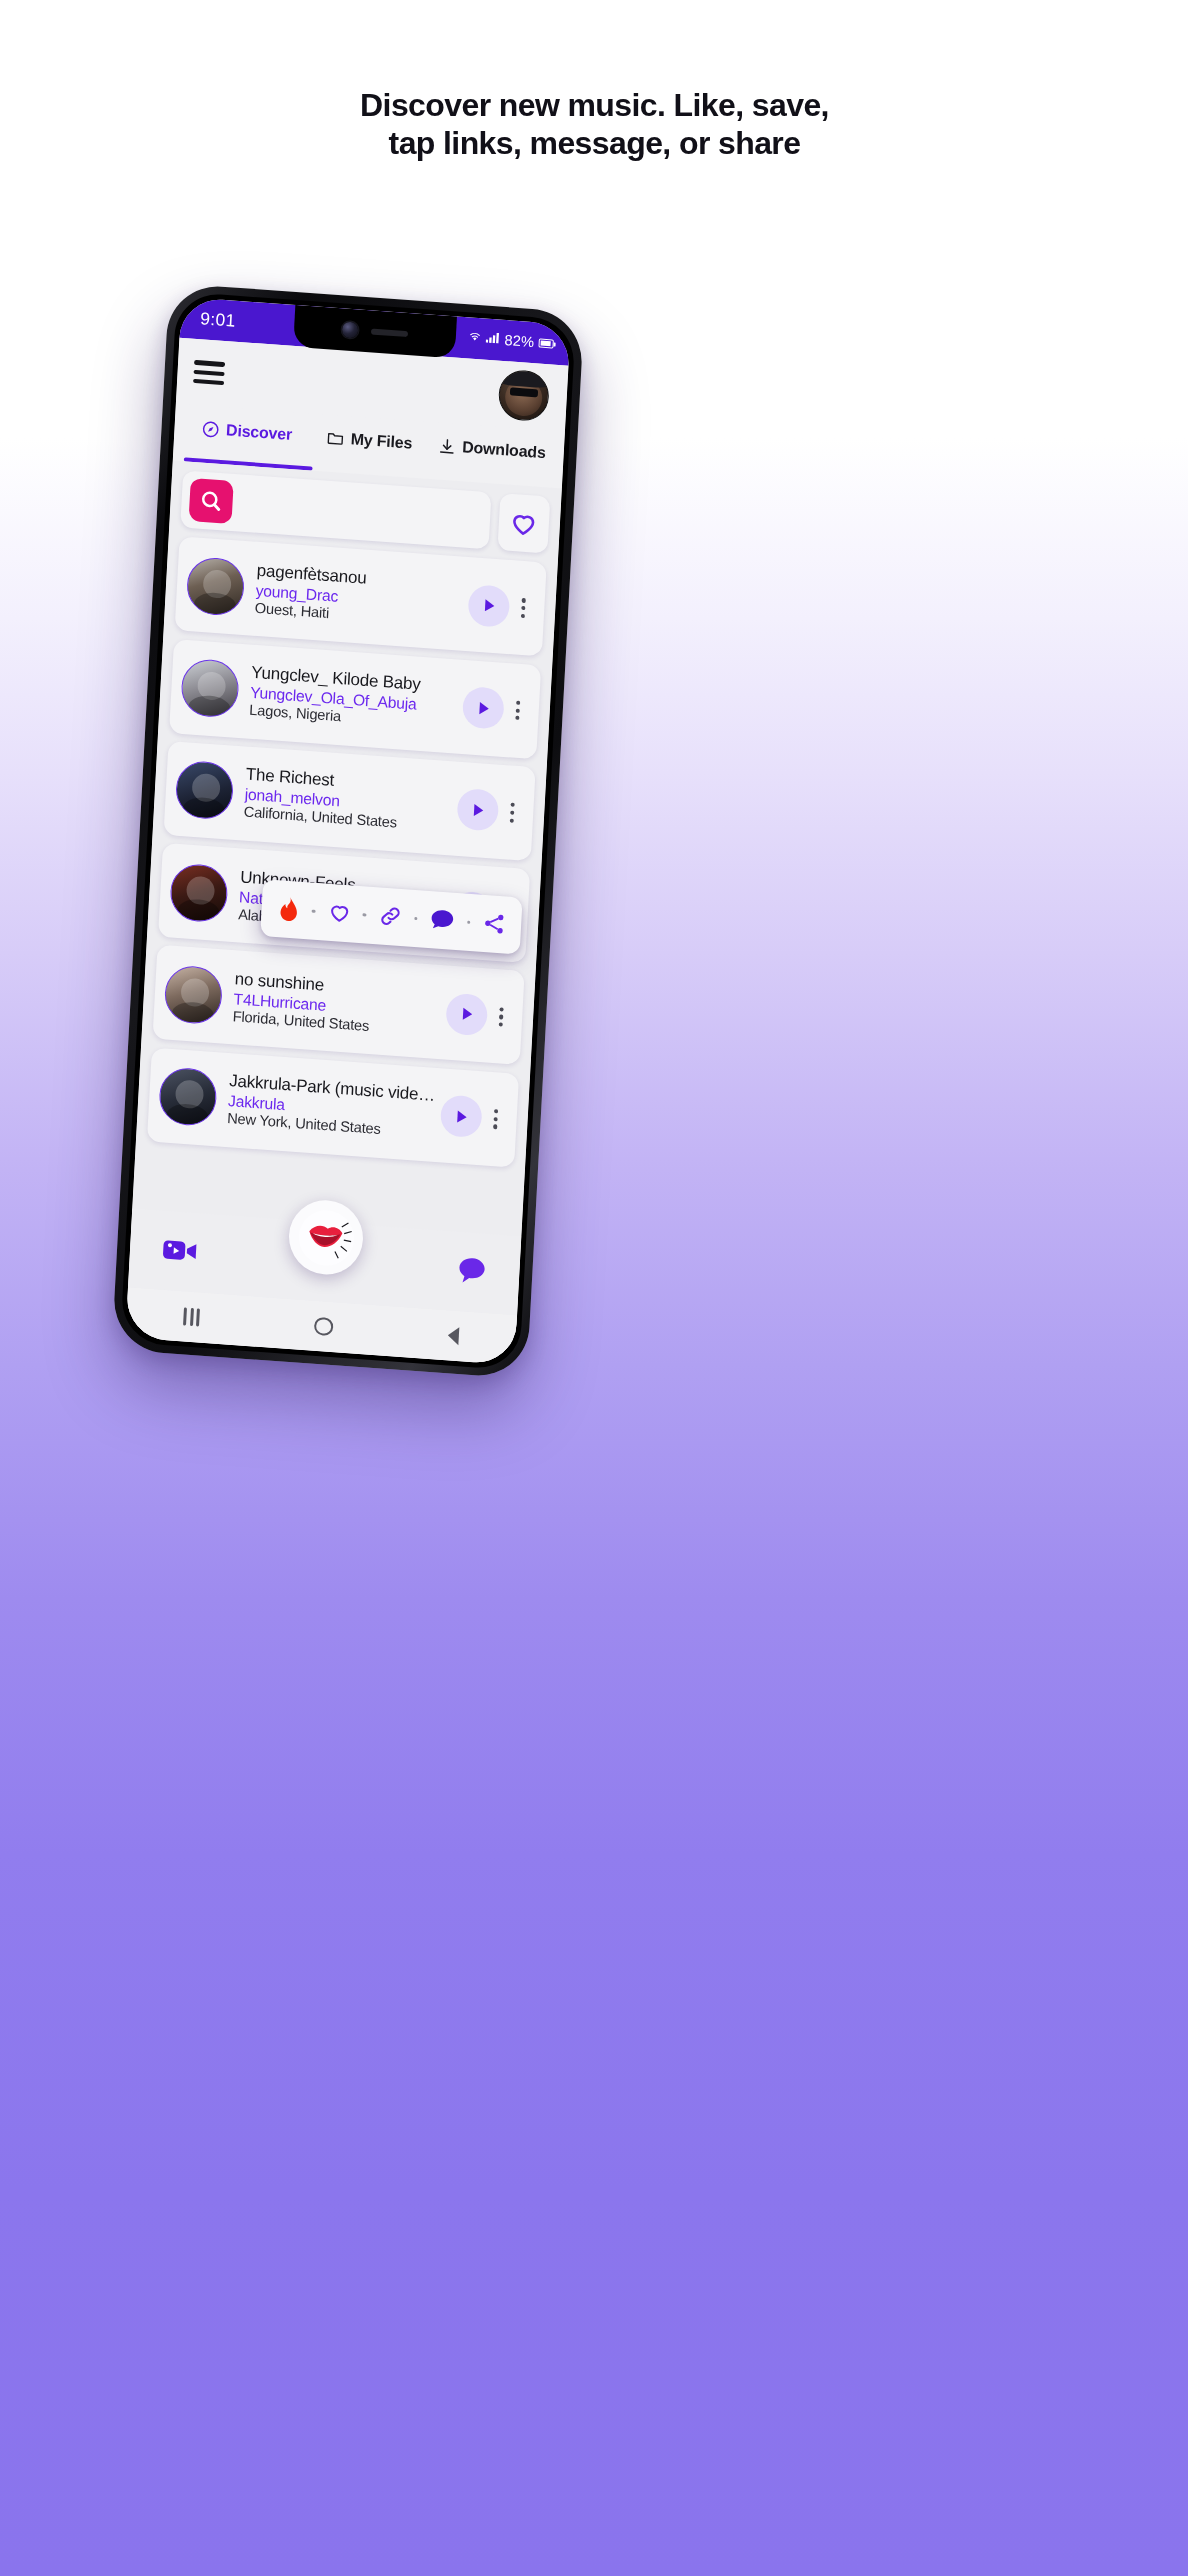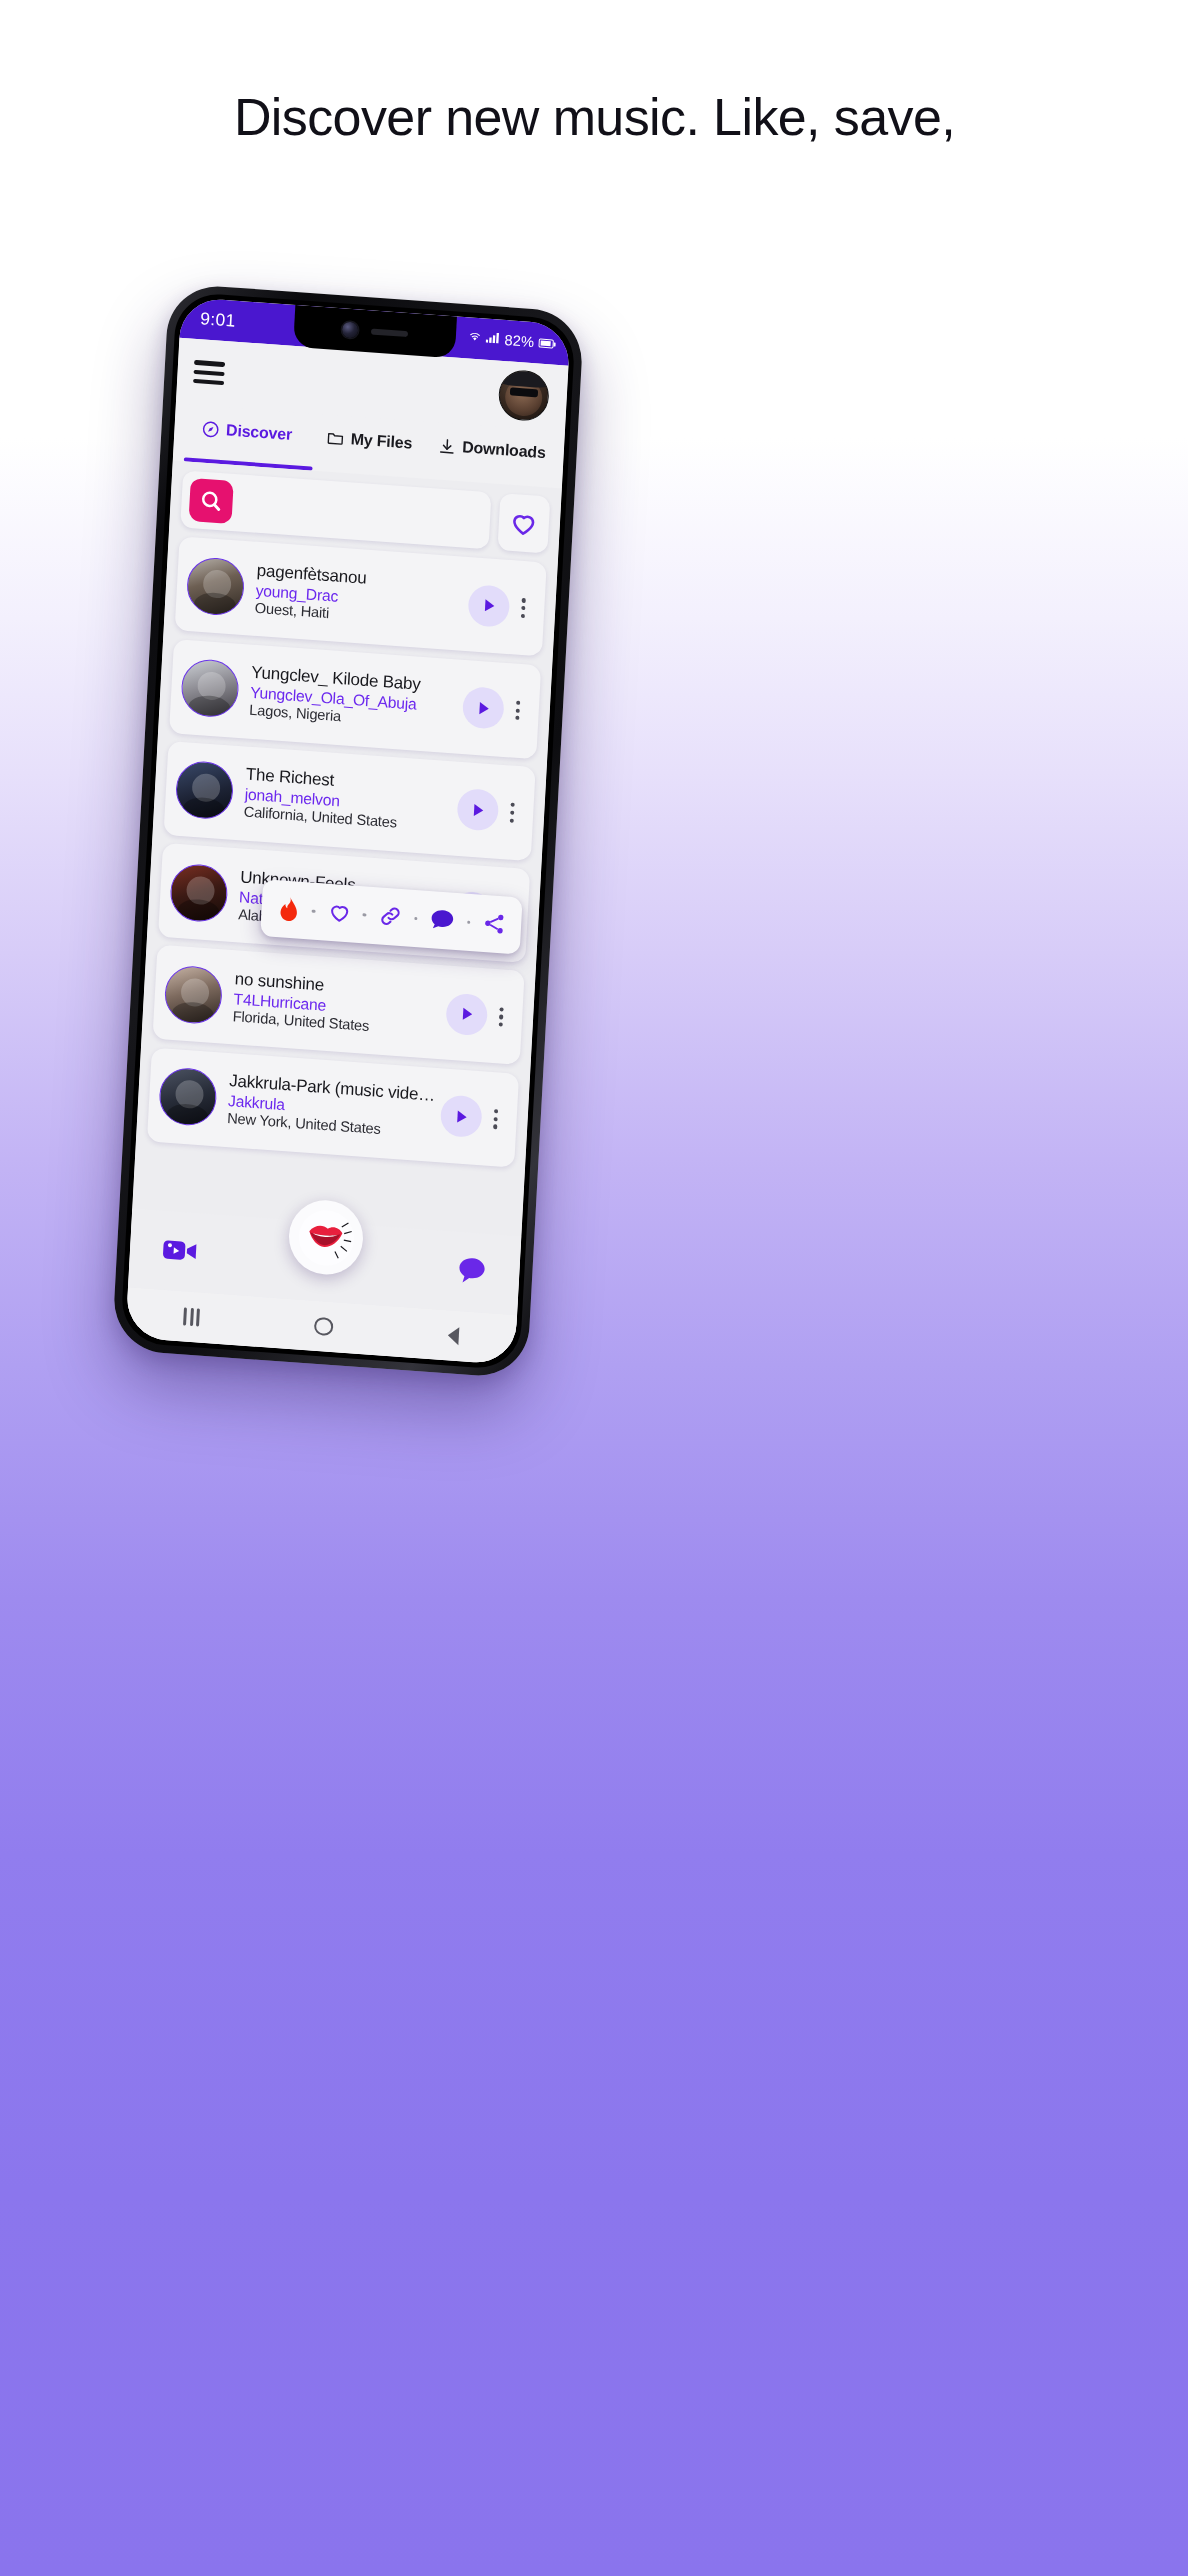--- a/index.html
+++ b/index.html
@@ -27,23 +27,23 @@
       #8b76ed 85%,
       #8a74ed 100%);
   }
 
   
   #headline {
     position:absolute;
     top:87px; left:0; width:1189px;
     text-align:center;
     color:#111018;
-    font-size:52px;
+    font-size:32px;
     line-height:1.18;
-    font-weight:400;
+    font-weight:700;
     letter-spacing:-0.6px;
     z-index:5;
   }
   #headline .ln { display:block; }
 
   
   #phone-wrap {
     position:absolute;
     left:140px; top:297px;
     width:416px; height:1068px;
@@ -283,20 +283,21 @@
   #nav-home { width:18.4px; height:18.4px; border:2.2px solid #57575f; border-radius:50%; }
   #nav-back { width:0;height:0;border-top:9.2px solid transparent;border-bottom:9.2px solid transparent;border-right:11px solid #57575f; }
 </style>
 </head>
 <body>
 
 <div id="bg"></div>
 
 <h1 id="headline">
   <span class="ln">Discover new music. Like, save,</span>
+  <span class="ln">tap links, message, or share</span>
 </h1>
 
 <div id="phone-wrap">
   <div id="phone-body">
     <div id="phone-inner">
       <div id="screen">
 
         <div id="statusbar">
           <span class="clock">9:01</span>
           <span class="right">

